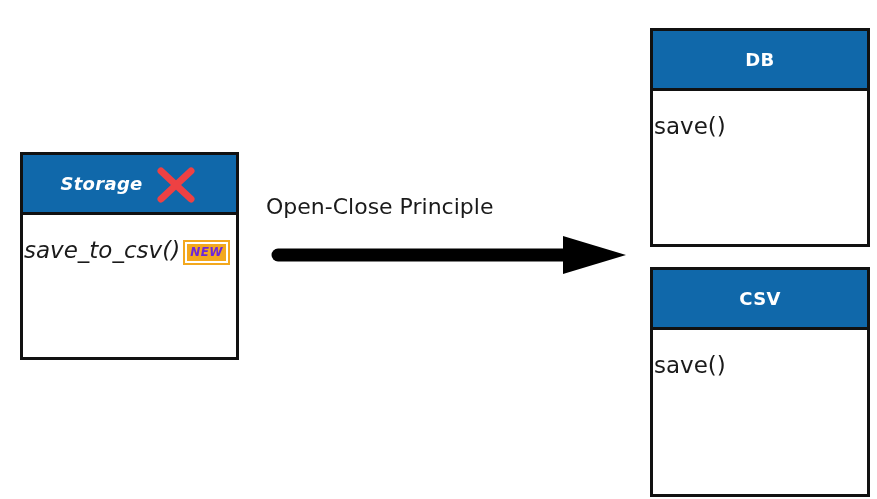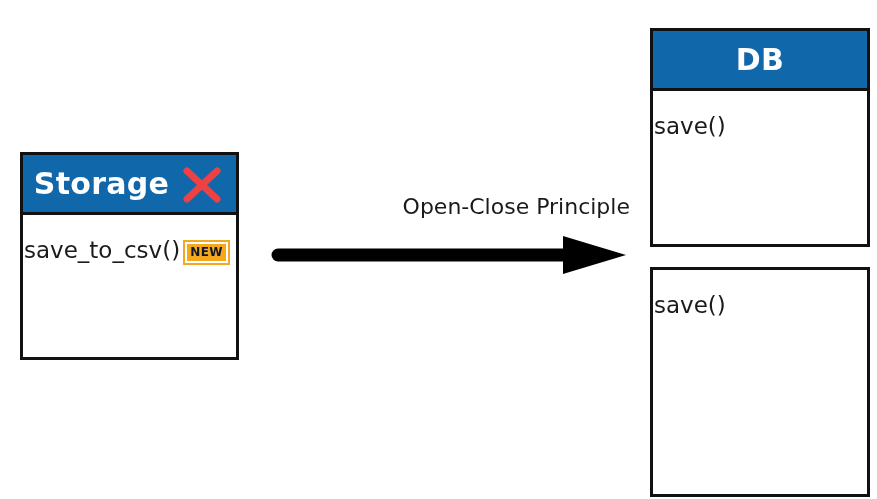--- a/index.html
+++ b/index.html
@@ -22,21 +22,21 @@
     box-sizing: border-box;
     height: 60px;
     background: #1068AA;
     border-bottom: 3px solid #111111;
     display: flex;
     align-items: center;
     justify-content: center;
     gap: 10px;
     color: #ffffff;
     font-weight: bold;
-    font-size: 30px;
+    font-size: 18px;
     letter-spacing: 0.3px;
   }
   .class-body {
     padding: 20px 6px 0 1px;
     font-size: 23px;
     line-height: 30px;
     white-space: nowrap;
   }
   .cross-icon { display: block; margin-top: 2px; }
   .method-line { display: block; }
@@ -45,36 +45,36 @@
     vertical-align: 2px;
     border: 2px solid #F3A81E;
     background: #ffffff;
     padding: 2px;
     margin-left: 3px;
     line-height: 0;
   }
   .badge-inner {
     display: inline-block;
     background: #F3A81E;
-    color: #0f172a;
+    color: #6d28d9;
     font-weight: bold;
     font-size: 12px;
     line-height: 17px;
     padding: 0 3px;
     letter-spacing: 0.5px;
   }
-  #storage-box { left: 20px;  top: 152px; width: 219px; height: 208px; }
+  #storage-box { left: 20px;  top: 152px; width: 219px; height: 208px; font-style: italic; }
   #db-box      { left: 650px; top: 28px;  width: 220px; height: 219px; }
   #csv-box     { left: 650px; top: 267px; width: 220px; height: 230px; }
   .arrow-label {
     position: absolute;
     left: 266px;
     top: 194px;
     width: 364px;
-    text-align: right;
+    text-align: left;
     font-size: 22px;
     color: #1a1a1a;
   }
   .arrow-svg { position: absolute; left: 266px; top: 232px; }
 </style>
 </head>
 <body>
 
 <div class="canvas">
 
@@ -102,18 +102,21 @@
   <div class="class-box" id="db-box">
     <div class="class-header">
       <span>DB</span>
     </div>
     <div class="class-body">
       <span class="method-line">save()</span>
     </div>
   </div>
 
   <div class="class-box" id="csv-box">
+    <div class="class-header">
+      <span>CSV</span>
+    </div>
     <div class="class-body">
       <span class="method-line">save()</span>
     </div>
   </div>
 
 </div>
 
 </body></html>

